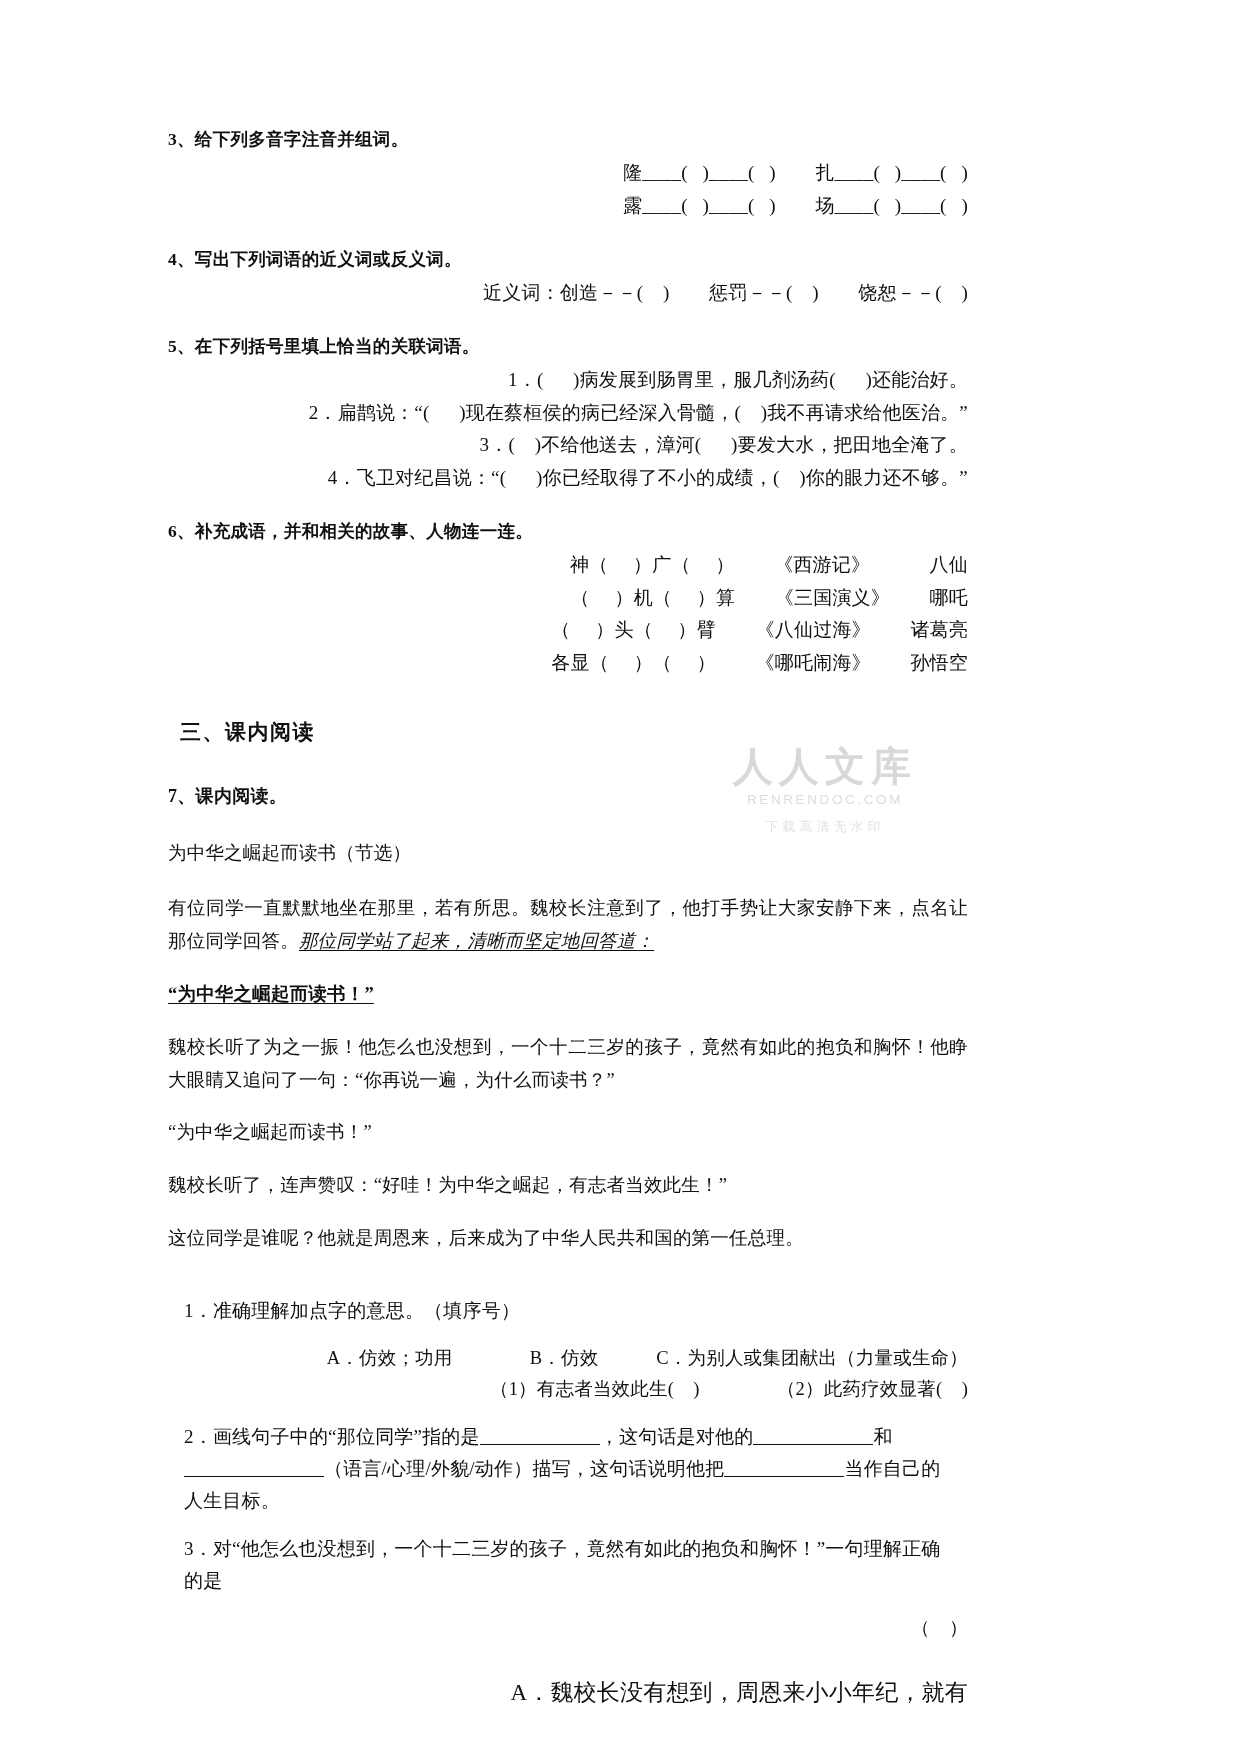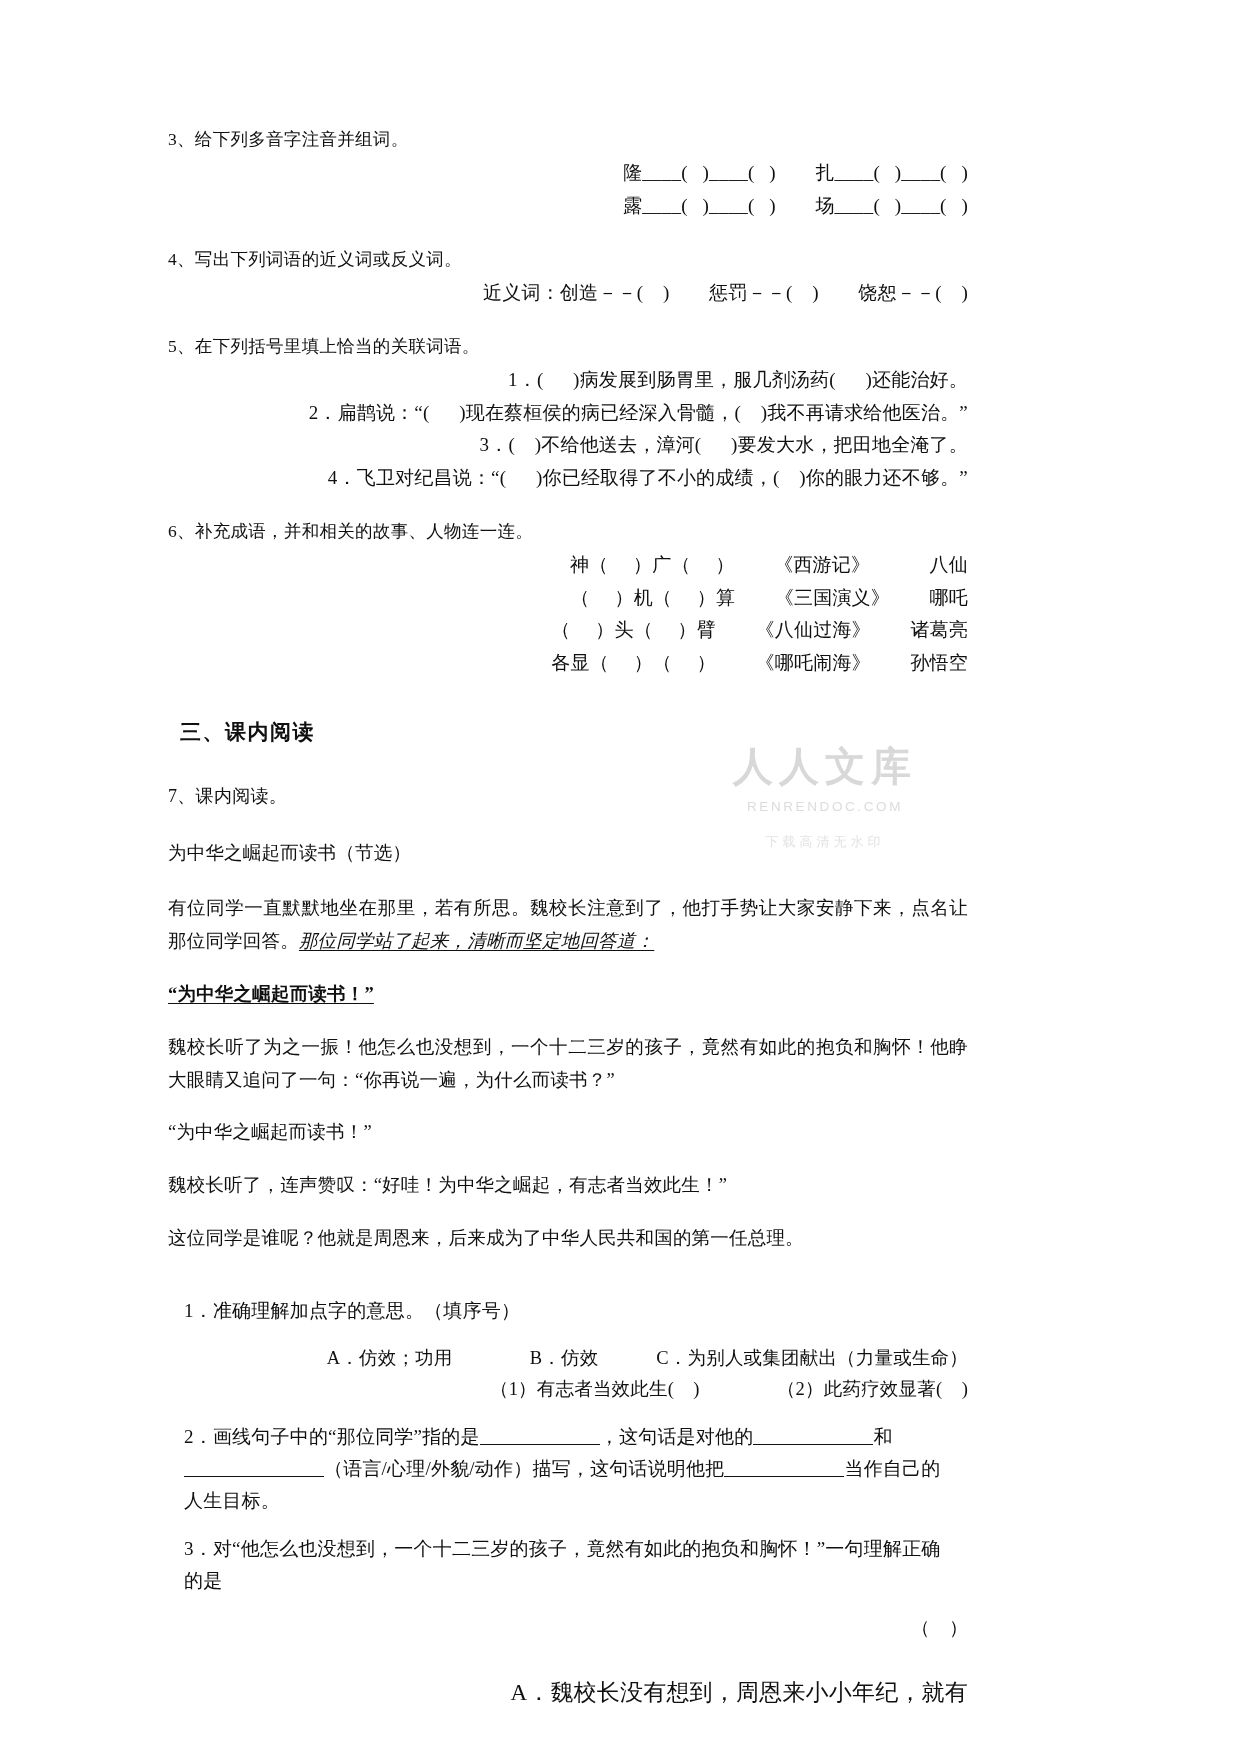--- a/index.html
+++ b/index.html
@@ -28,20 +28,21 @@
     width: 800px;
     z-index: 2;
   }
 
   
   .q-head {
     font-size: 17.5px;
     line-height: 1.62;
     margin: 0 0 4px 0;
     letter-spacing: 0.3px;
+    font-weight: bold;
   }
   .q-line {
     font-size: 19px;
     line-height: 1.72;
     margin: 0;
     letter-spacing: 0.2px;
     white-space: pre;
     text-align: right;
   }
   .q-line-wrap {
@@ -94,28 +95,28 @@
     font-size: 40px;
     color: #d8d8d8;
     letter-spacing: 6px;
     line-height: 1.05;
   }
   .wm-sub {
     font-family: "Liberation Sans", sans-serif;
     font-size: 13.5px;
     color: #dcdcdc;
     letter-spacing: 2.6px;
-    margin-top: 12px;
+    margin-top: 5px;
   }
   .wm-sub2 {
     font-family: "DejaVu Sans", "Liberation Sans", sans-serif;
     font-size: 13px;
     color: #e2e2e2;
     letter-spacing: 4px;
-    margin-top: 19px;
+    margin-top: 11px;
   }
   
   .tight { line-height: 1.68; }
 </style>
 </head>
 <body>
 
 <div class="page">
 
   <div class="watermark">

